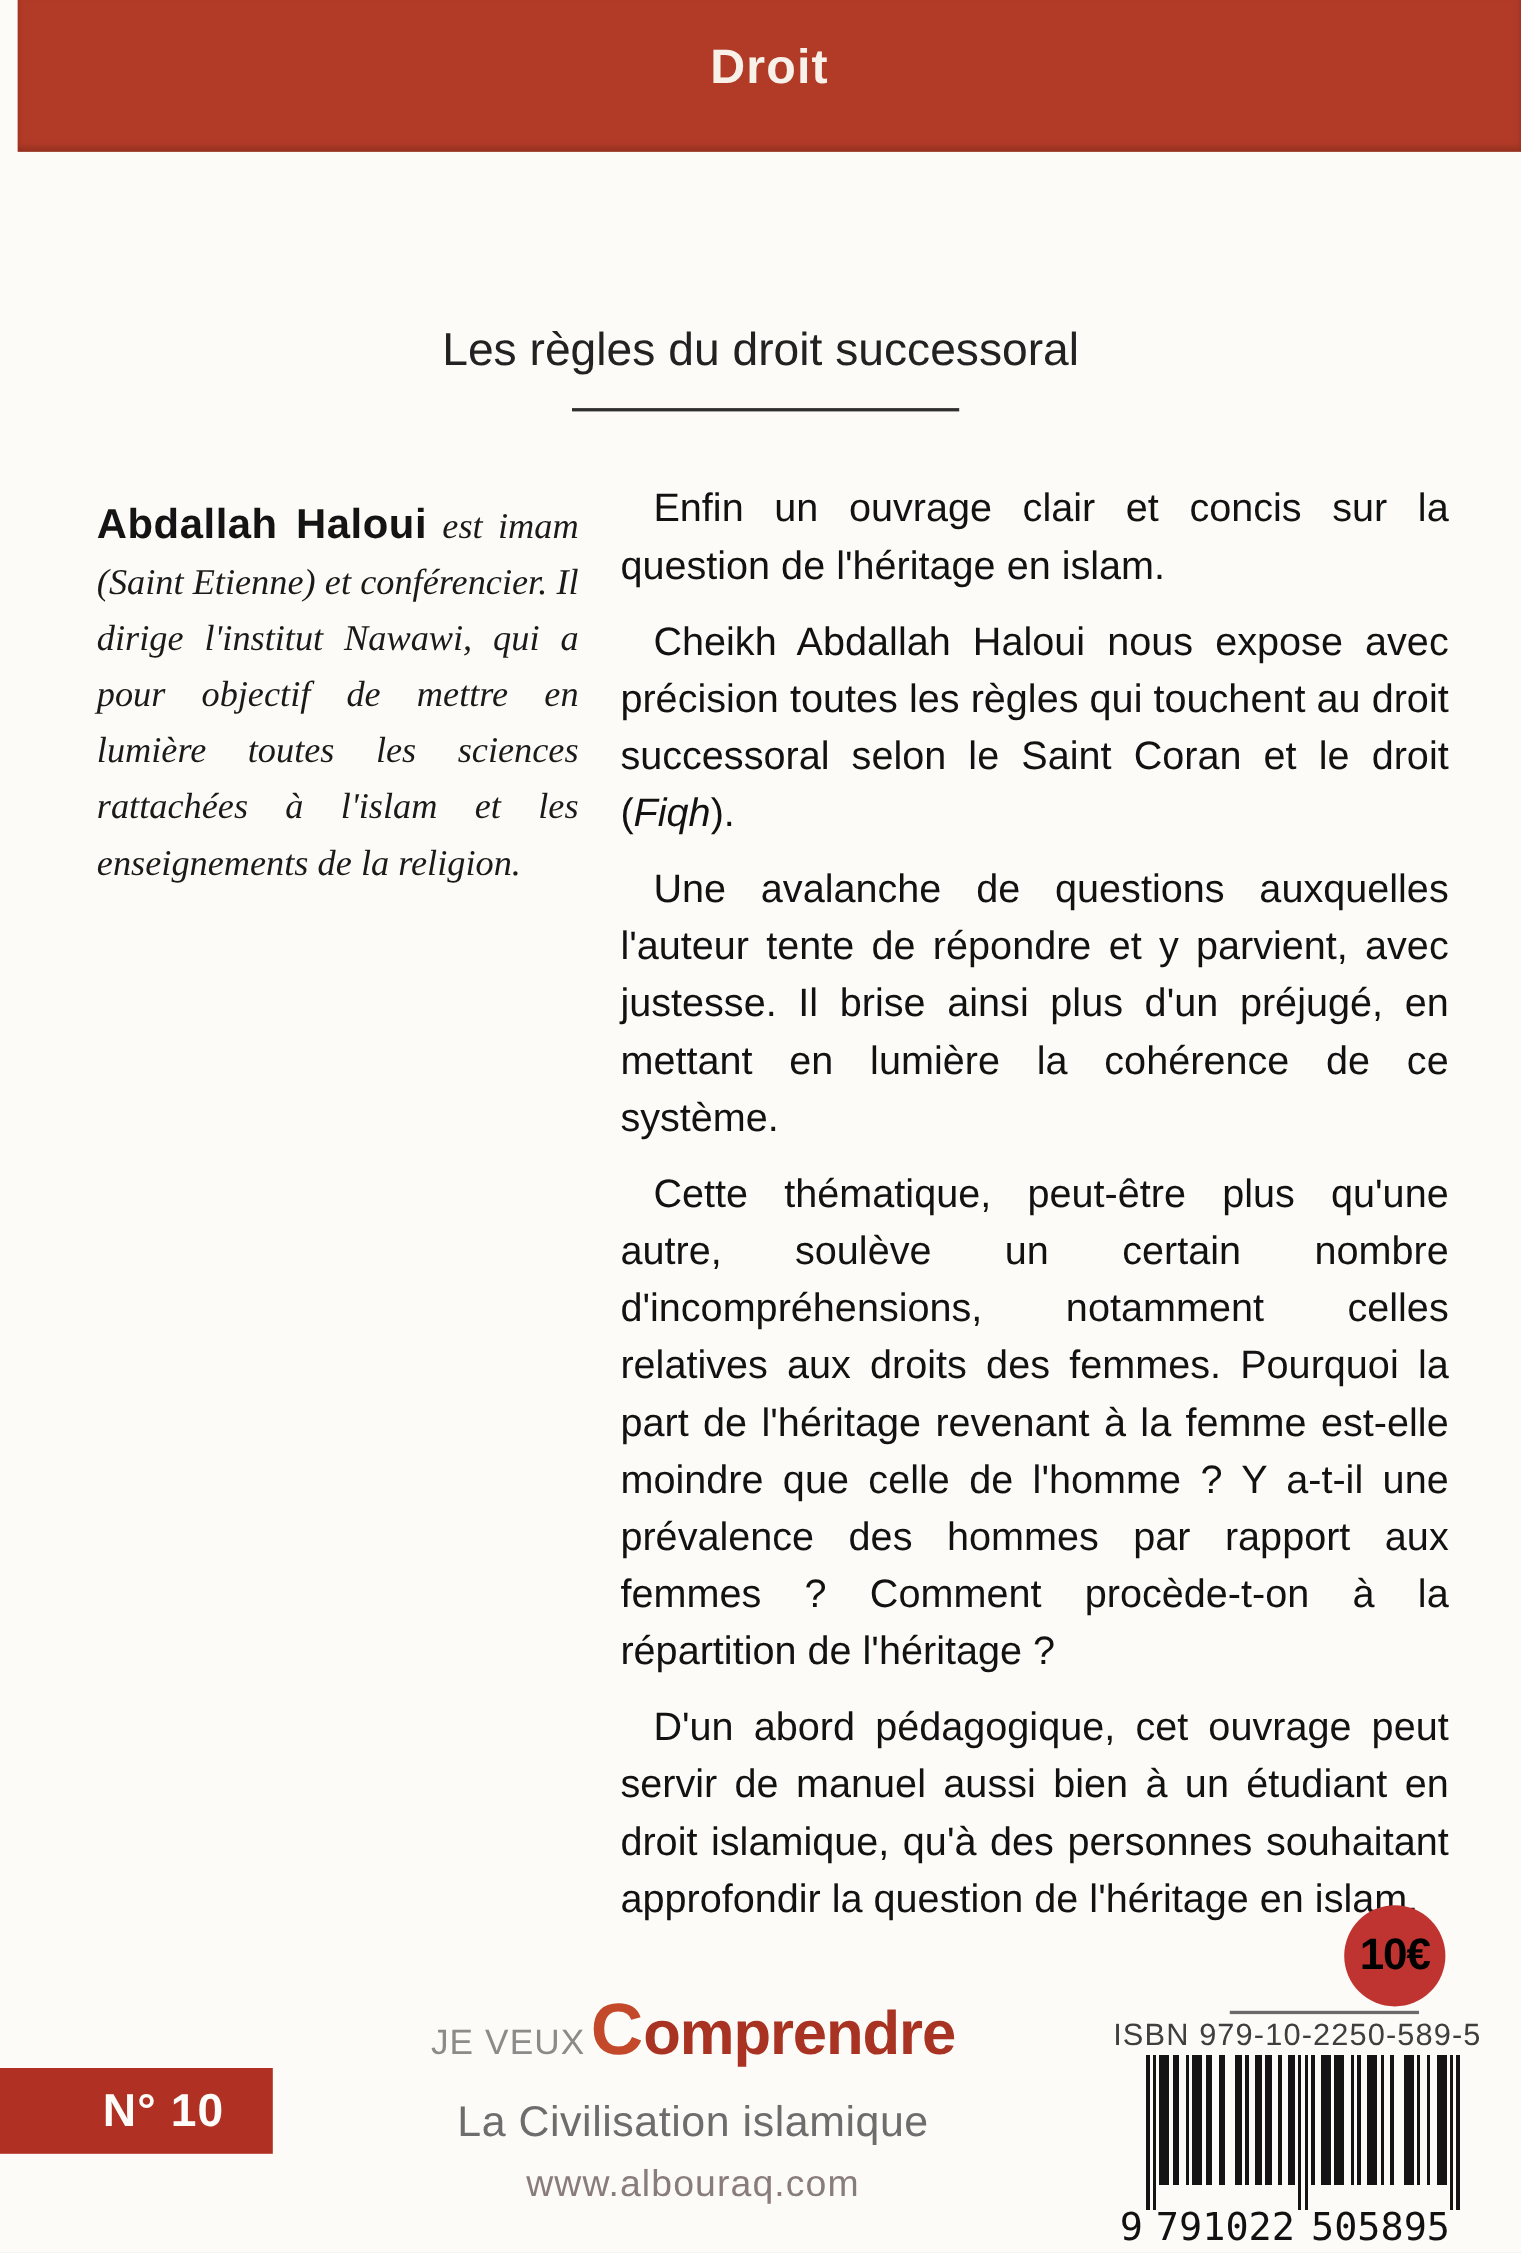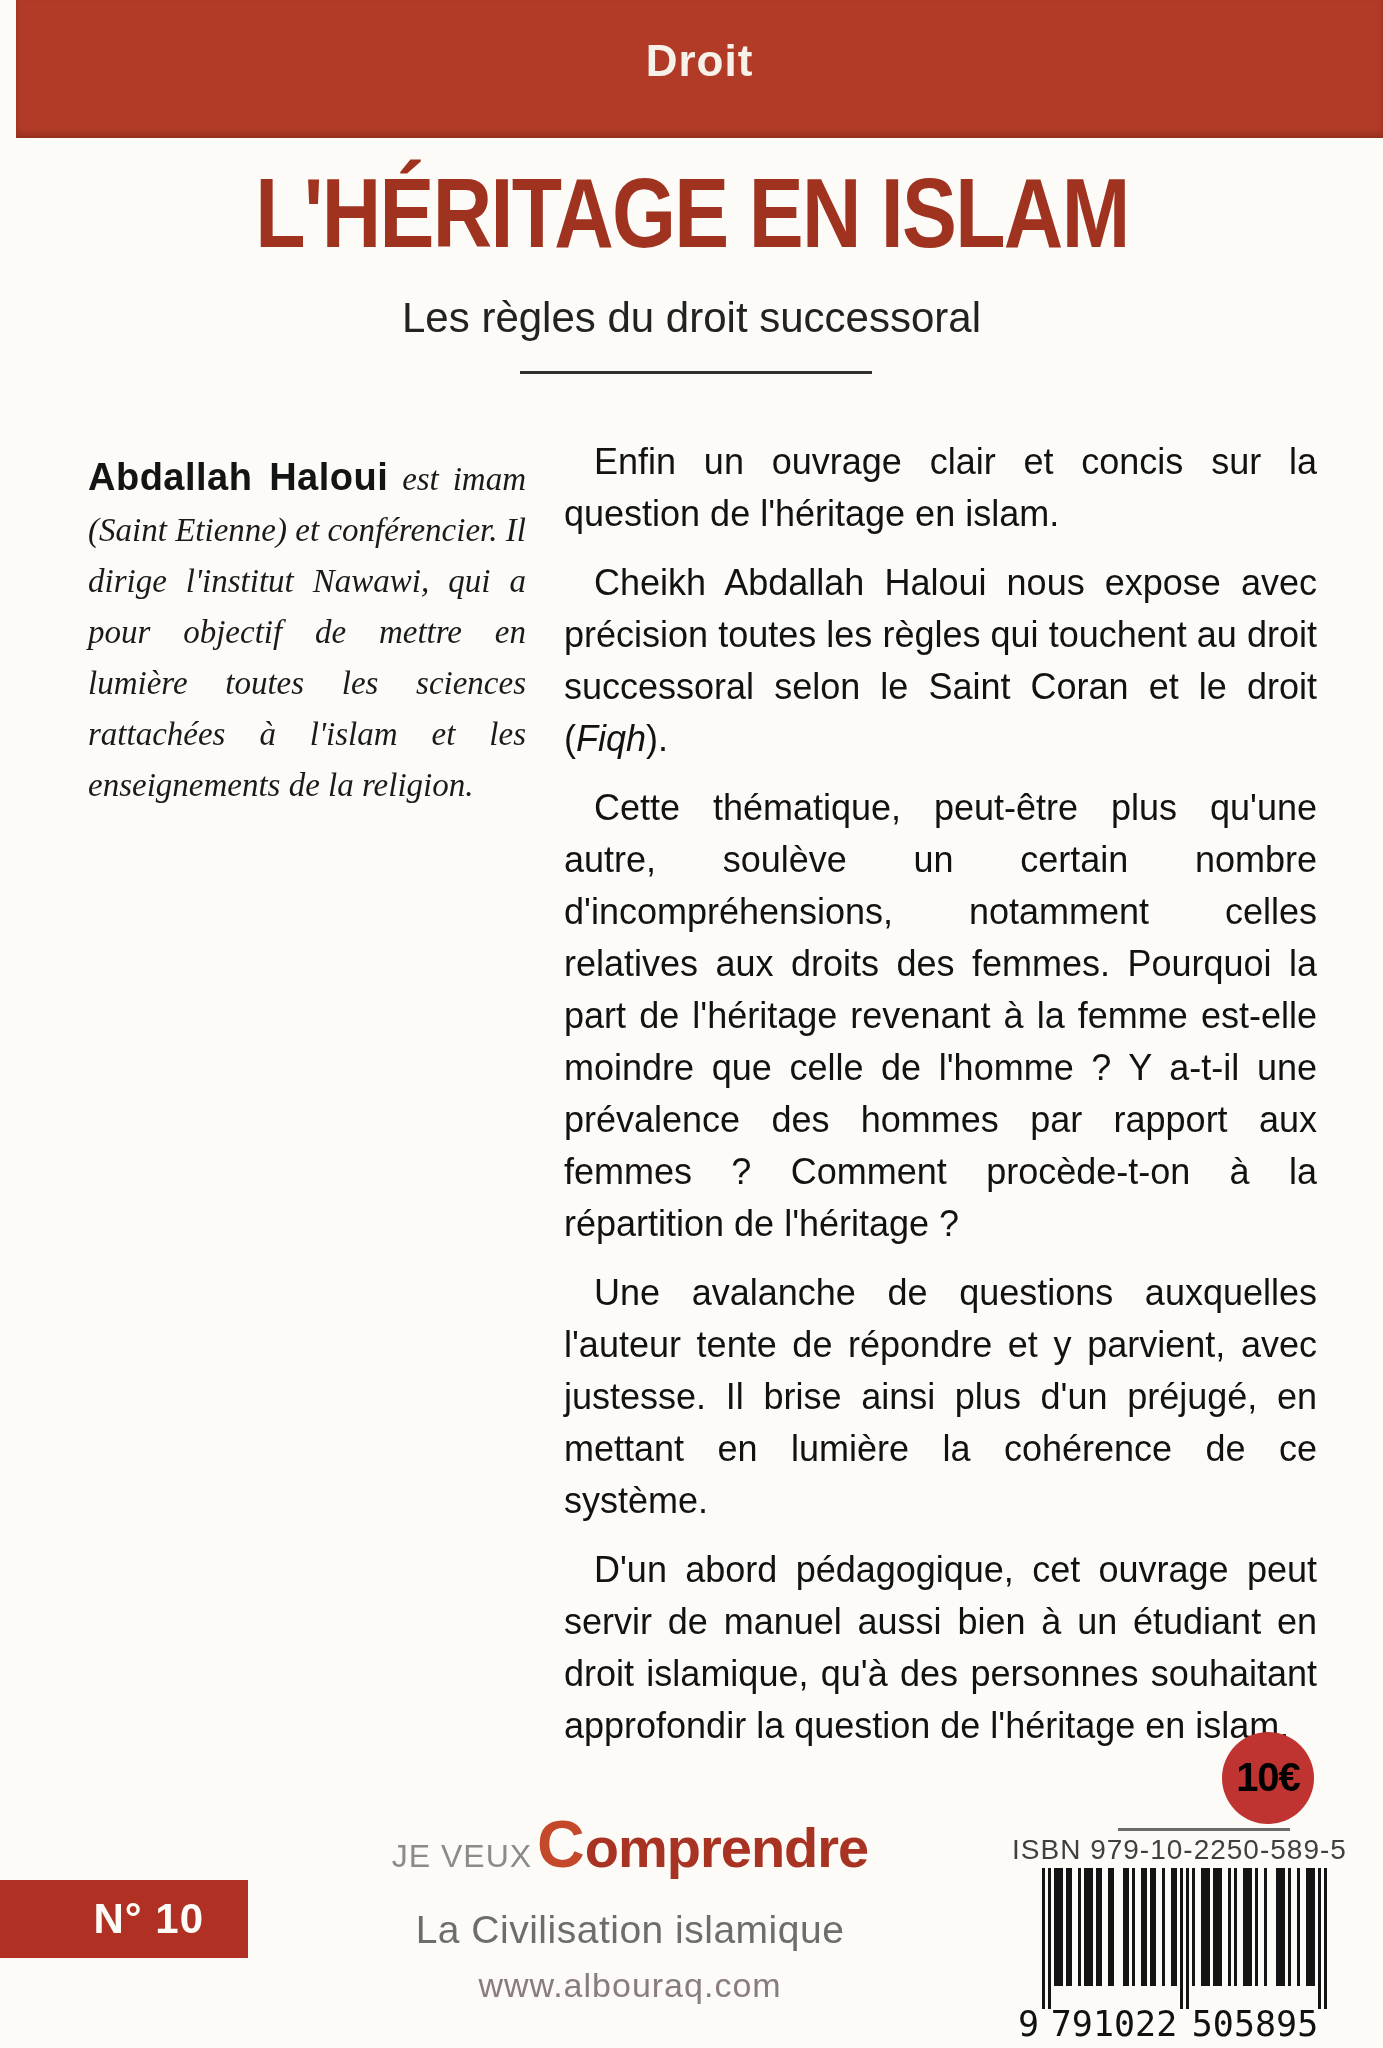--- a/index.html
+++ b/index.html
@@ -85,37 +85,34 @@
 </style>
 </head>
 <body>
 
 <div class="page">
 
   <header class="banner">
     <span>Droit</span>
   </header>
 
-  <div class="title">
-    <span>L'HÉRITAGE EN ISLAM</span>
-  </div>
 
   <div class="subtitle">Les règles du droit successoral</div>
 
   <div class="rule"></div>
 
   <aside class="bio">
     <span class="bio-name">Abdallah Haloui</span><span> est imam (Saint Etienne) et conférencier. Il dirige l'institut Nawawi, qui a pour objectif de mettre en lumière toutes les sciences rattachées à l'islam et les enseignements de la religion.</span>
   </aside>
 
   <main class="synopsis">
       <p><span>Enfin un ouvrage clair et concis sur la question de l'héritage en islam.</span></p>
       <p><span>Cheikh Abdallah Haloui nous expose avec précision toutes les règles qui touchent au droit successoral selon le Saint Coran et le droit (</span><i>Fiqh</i><span>).</span></p>
+      <p><span>Une avalanche de questions auxquelles l'auteur tente de répondre et y parvient, avec justesse. Il brise ainsi plus d'un préjugé, en mettant en lumière la cohérence de ce système.</span></p>
       <p><span>Cette thématique, peut-être plus qu'une autre, soulève un certain nombre d'incompréhensions, notamment celles relatives aux droits des femmes. Pourquoi la part de l'héritage revenant à la femme est-elle moindre que celle de l'homme ? Y a-t-il une prévalence des hommes par rapport aux femmes ? Comment procède-t-on à la répartition de l'héritage ?</span></p>
-      <p><span>Une avalanche de questions auxquelles l'auteur tente de répondre et y parvient, avec justesse. Il brise ainsi plus d'un préjugé, en mettant en lumière la cohérence de ce système.</span></p>
       <p><span>D'un abord pédagogique, cet ouvrage peut servir de manuel aussi bien à un étudiant en droit islamique, qu'à des personnes souhaitant approfondir la question de l'héritage en islam.</span></p>
     </main>
 
   <div class="price-badge">
     <span>10€</span>
   </div>
 
   <div class="sticker-edge"></div>
 
   <div class="logo">

